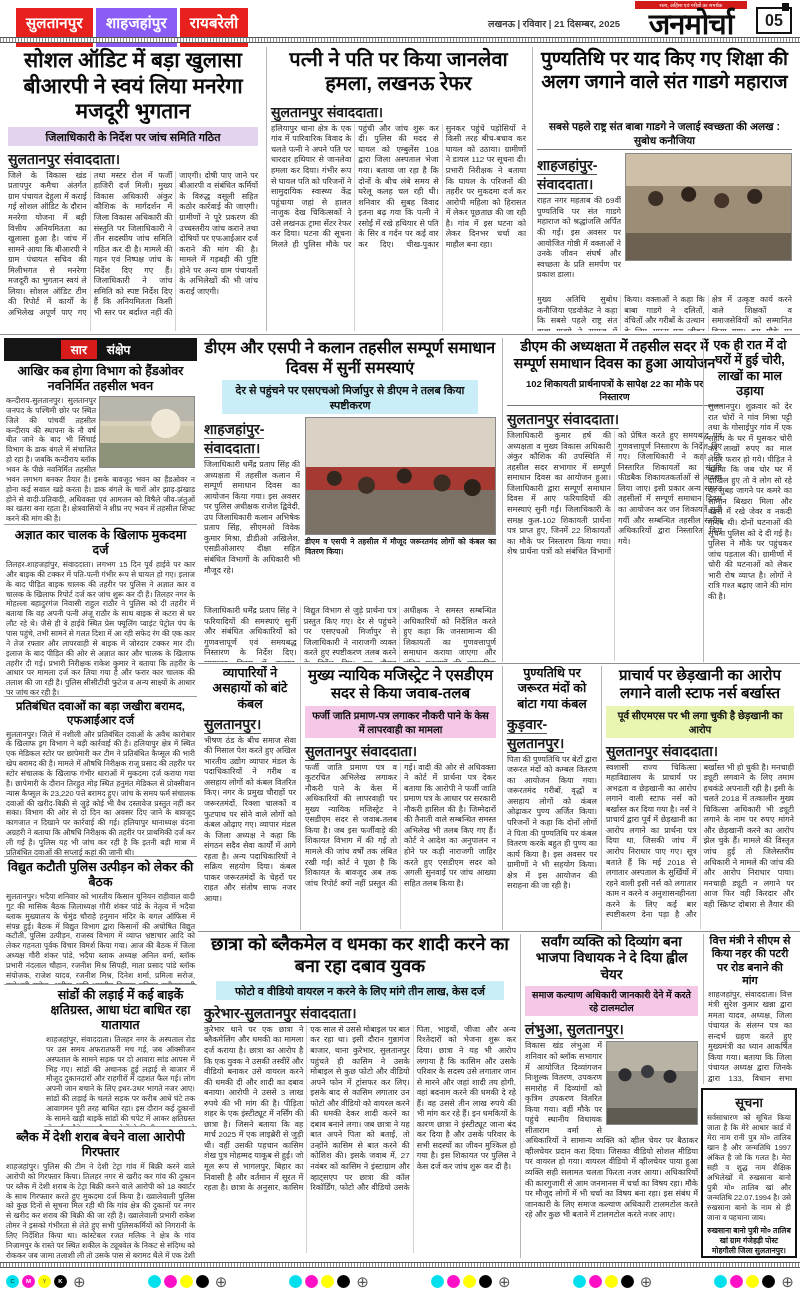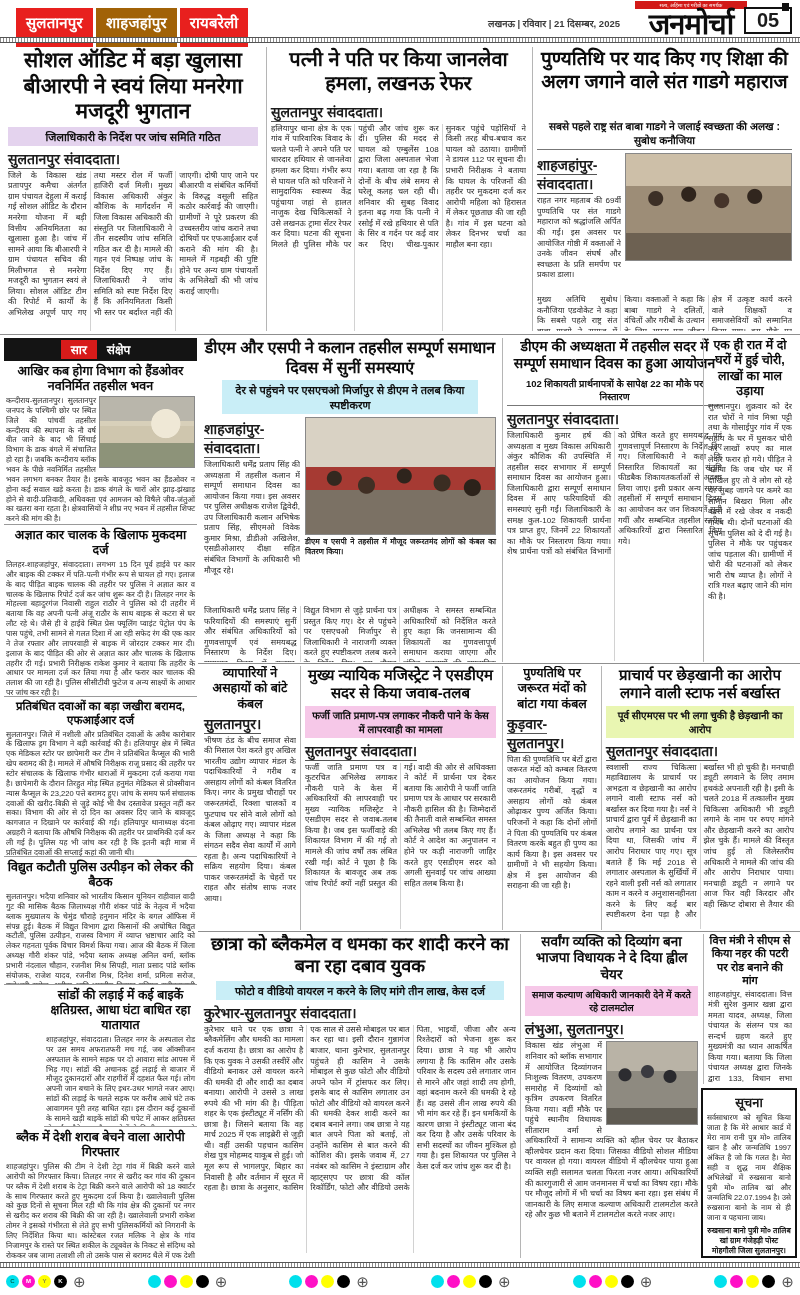--- a/index.html
+++ b/index.html
@@ -4,26 +4,26 @@
 <style>
   * { margin:0; padding:0; box-sizing:border-box; }
   html,body { background:#e9e9e9; }
   body { font-family:"Liberation Sans", sans-serif; }
   .page { position:relative; width:800px; height:1295px; margin:0 auto; background:#ffffff; overflow:hidden; color:#1b1b1b; }
 
   
   .tabs { position:absolute; left:16px; top:8px; display:flex; gap:3px; }
   .tab { color:#fff; font-weight:700; font-size:15px; padding:4px 10px 15px; letter-spacing:.2px; }
   .tab.red { background:#e8201e; }
-  .tab.black { background:#a16207; }
+  .tab.black { background:#8b5cf6; }
   .dateline { position:absolute; right:180px; top:17px; font-size:9.5px; font-weight:700; color:#3a3a3a;margin-left:48px; }
   .logo-wrap { position:absolute; right:44px; top:1px; text-align:center; width:130px; }
   .logo-tagline { display:block; margin:0 auto 1px; background:#d21a18; color:#fff; font-size:5px; padding:1px 3px; width:86%; white-space:nowrap; overflow:hidden; }
   .logo { font-size:29px; font-weight:700; color:#0d0d0d; line-height:1; letter-spacing:-1px; }
-  .pagebox { position:absolute; right:8px; top:7px; width:48px; height:27px; border:2px solid #111; font-weight:700; font-size:20px; display:flex; align-items:center; justify-content:center; }
+  .pagebox { position:absolute; right:8px; top:7px; width:36px; height:27px; border:2px solid #111; font-weight:700; font-size:16px; display:flex; align-items:center; justify-content:center; }
   .pagebox .flag { position:absolute; top:-6px; right:1px; width:7px; height:8px; background:#111; }
   .rule-band { position:absolute; left:0; width:800px; height:6px; border-top:1px solid #555; border-bottom:1px solid #555;
     background:repeating-linear-gradient(90deg,#8a8a8a 0 1px,#fff 1px 3px); }
   .hdiv { position:absolute; height:1px; background:#8f8f8f; }
   
   .story { position:absolute; overflow:hidden; padding:0 4px; }
   .bL { border-left:1px solid #b5b5b5; }
   .hl { font-weight:700; color:#0c0c0c; text-align:center; line-height:1.22; }
   .hl.xl { font-size:21px; }
   .hl.lg { font-size:19px; }

